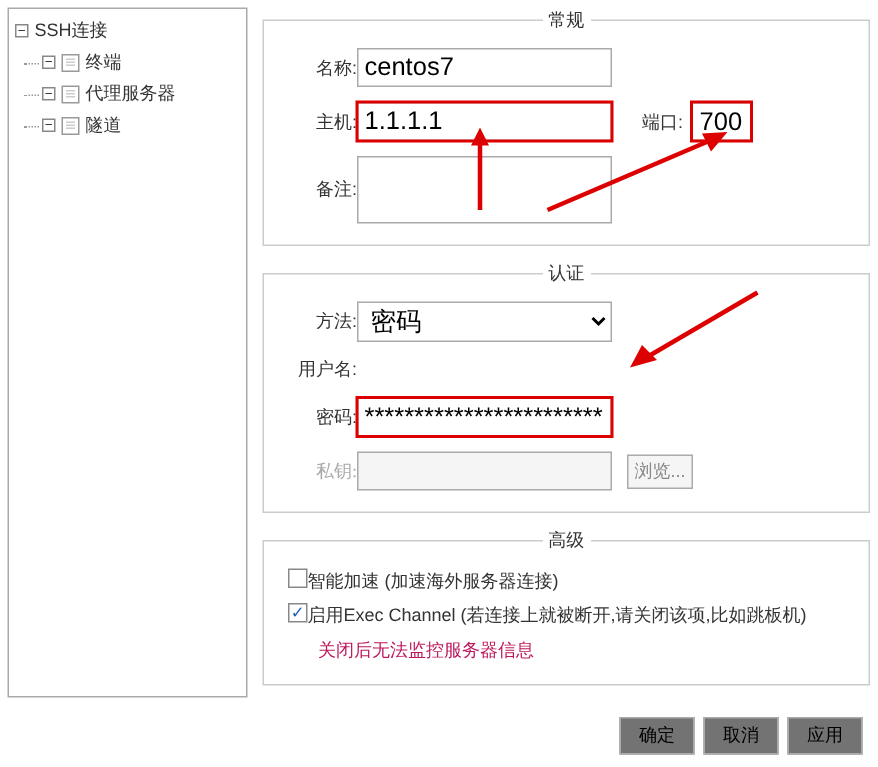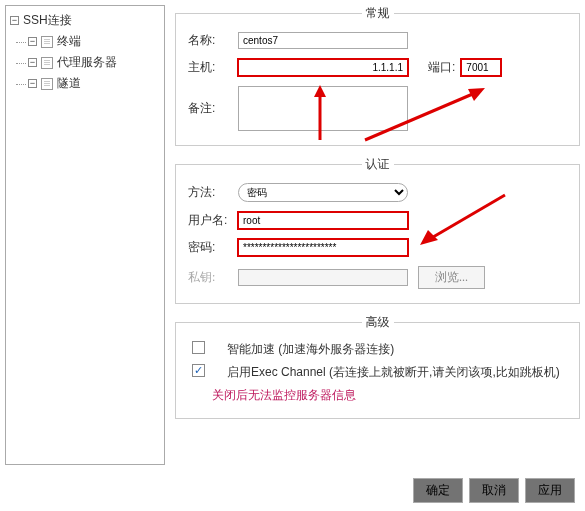--- a/index.html
+++ b/index.html
@@ -88,54 +88,54 @@
     text-align: center;
   }
   .row {
     display: flex;
     align-items: center;
     margin-bottom: 10px;
   }
   .row:last-child { margin-bottom: 0; }
   .lbl {
     width: 50px;
-    text-align: left;
+    text-align: right;
   }
   .lbl-disabled { color: #aaa; font-family: Liberation Serif, serif; }
   input[type=text], input[type=password], textarea, select {
     font-family: inherit;
-    font-size: 10px;
+    font-size: 17px;
     padding: 2px 4px;
     border: 1px solid #aaa;
     background: #fff;
   }
   input[disabled] { background: #f5f5f5; color: #aaa; }
   .hl { outline: 2px solid #d00; outline-offset: -1px; }
   .name-input { width: 170px; }
-  .host-input { width: 170px; text-align: right; }
+  .host-input { width: 170px; }
   .port-input { width: 40px; }
   .port-lbl { margin-left: 20px; margin-right: 6px; }
   .remark-input { width: 170px; height: 45px; resize: none; }
-  .method-select { width: 170px; border-radius: 10px; }
+  .method-select { width: 170px; }
   .user-input { width: 170px; }
   .pass-input { width: 170px; }
   .key-input { width: 170px; }
   .browse-btn {
     margin-left: 10px;
-    padding: 2px 16px;
+    padding: 2px 4px;
     border: 1px solid #aaa;
     background: #f5f5f5;
     color: #888;
-    font-family: Liberation Serif, serif;
+    font-family: Liberation Sans, sans-serif;
     font-size: 12px;
   }
   .adv-row {
     display: flex;
     align-items: flex-start;
-    gap: 22px;
+    gap: 0;
     margin-bottom: 6px;
     padding-left: 4px;
   }
   .adv-sub {
     padding-left: 24px;
     color: #be185d;
   }
   .check-icon {
     width: 13px; height: 13px;
     border: 1px solid #888;
@@ -217,21 +217,20 @@
     <fieldset>
       <legend>认证</legend>
       <div class="row">
         <span class="lbl">方法:</span>
         <select class="method-select">
           <option>密码</option>
         </select>
       </div>
       <div class="row">
         <span class="lbl">用户名:</span>
-        <input type="text" class="user-input hl" value="root" style="">
       </div>
       <div class="row">
         <span class="lbl">密码:</span>
         <input type="text" class="pass-input hl" value="************************" style="">
       </div>
       <div class="row">
         <span class="lbl lbl-disabled">私钥:</span>
         <input type="text" class="key-input" disabled="" value="" style="">
         <button class="browse-btn" disabled="">浏览...</button>
       </div>

